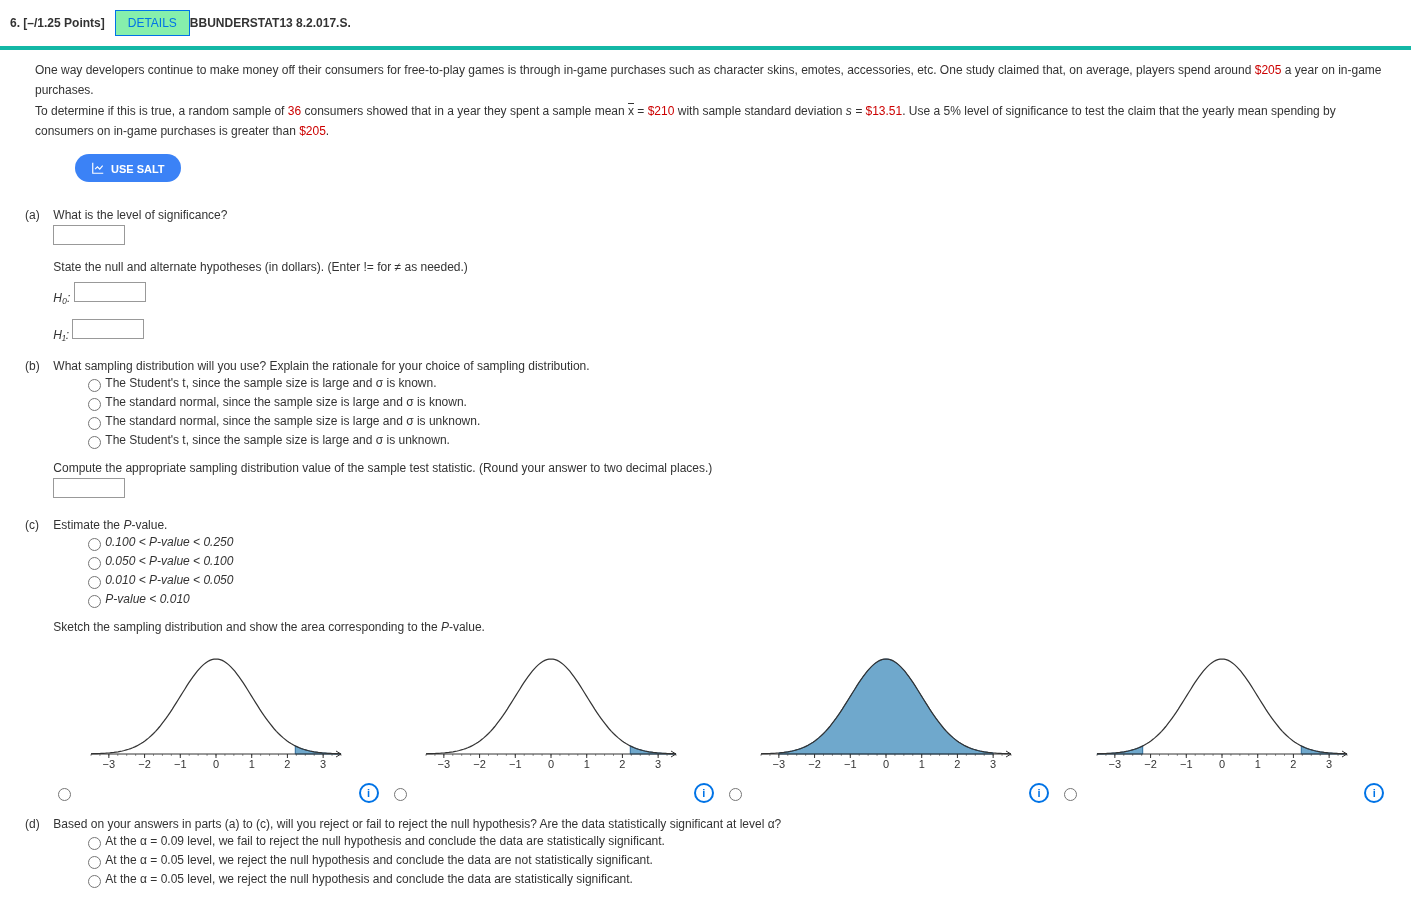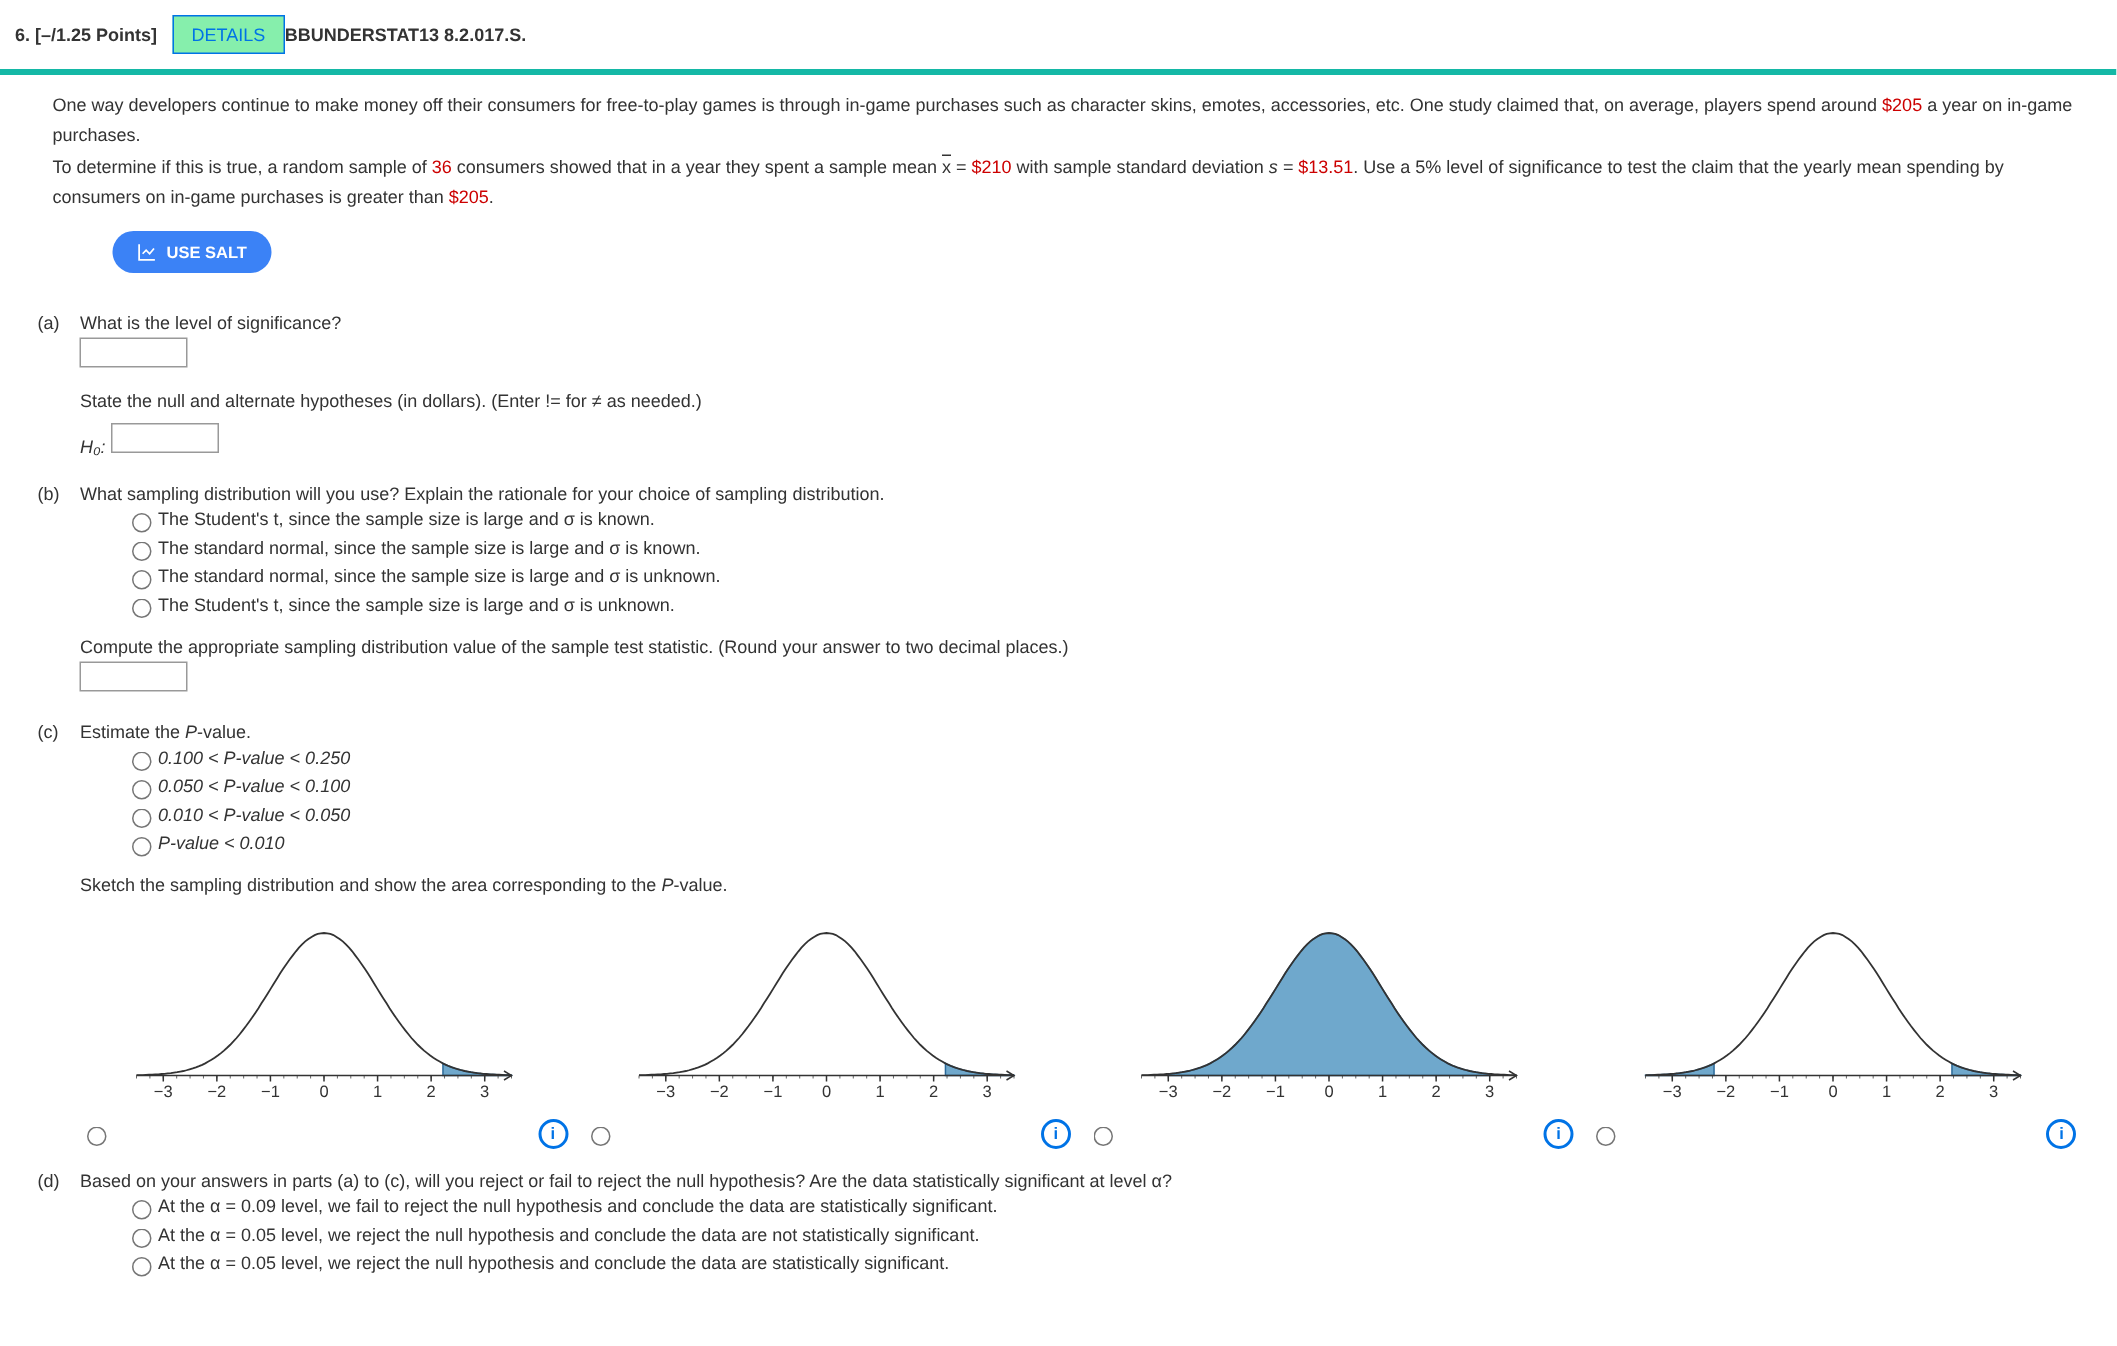--- a/index.html
+++ b/index.html
@@ -51,20 +51,21 @@
   </button>
 
   
   <div class="part">
     <span class="part-label">(a)</span>
     <span class="part-body">
       <div>What is the level of significance?</div>
       <div class="hline"><span class="tinput"></span></div>
       <div class="sub">State the null and alternate hypotheses (in dollars). (Enter != for ≠ as needed.)</div>
       <div class="hline" style="margin-top:8px;"><span class="italic">H₀:</span> <span class="tinput"></span></div>
+      <div class="hline" style="margin-top:14px;"><span class="italic">H₁:</span> <span class="tinput"></span></div>
     </span>
   </div>
 
   
   <div class="part">
     <span class="part-label">(b)</span>
     <span class="part-body">
       <div>What sampling distribution will you use? Explain the rationale for your choice of sampling distribution.</div>
       <div class="radio-row"><input type="radio" name="b" style=""><span>The Student's t, since the sample size is large and σ is known.</span></div>
       <div class="radio-row"><input type="radio" name="b" style=""><span>The standard normal, since the sample size is large and σ is known.</span></div>

